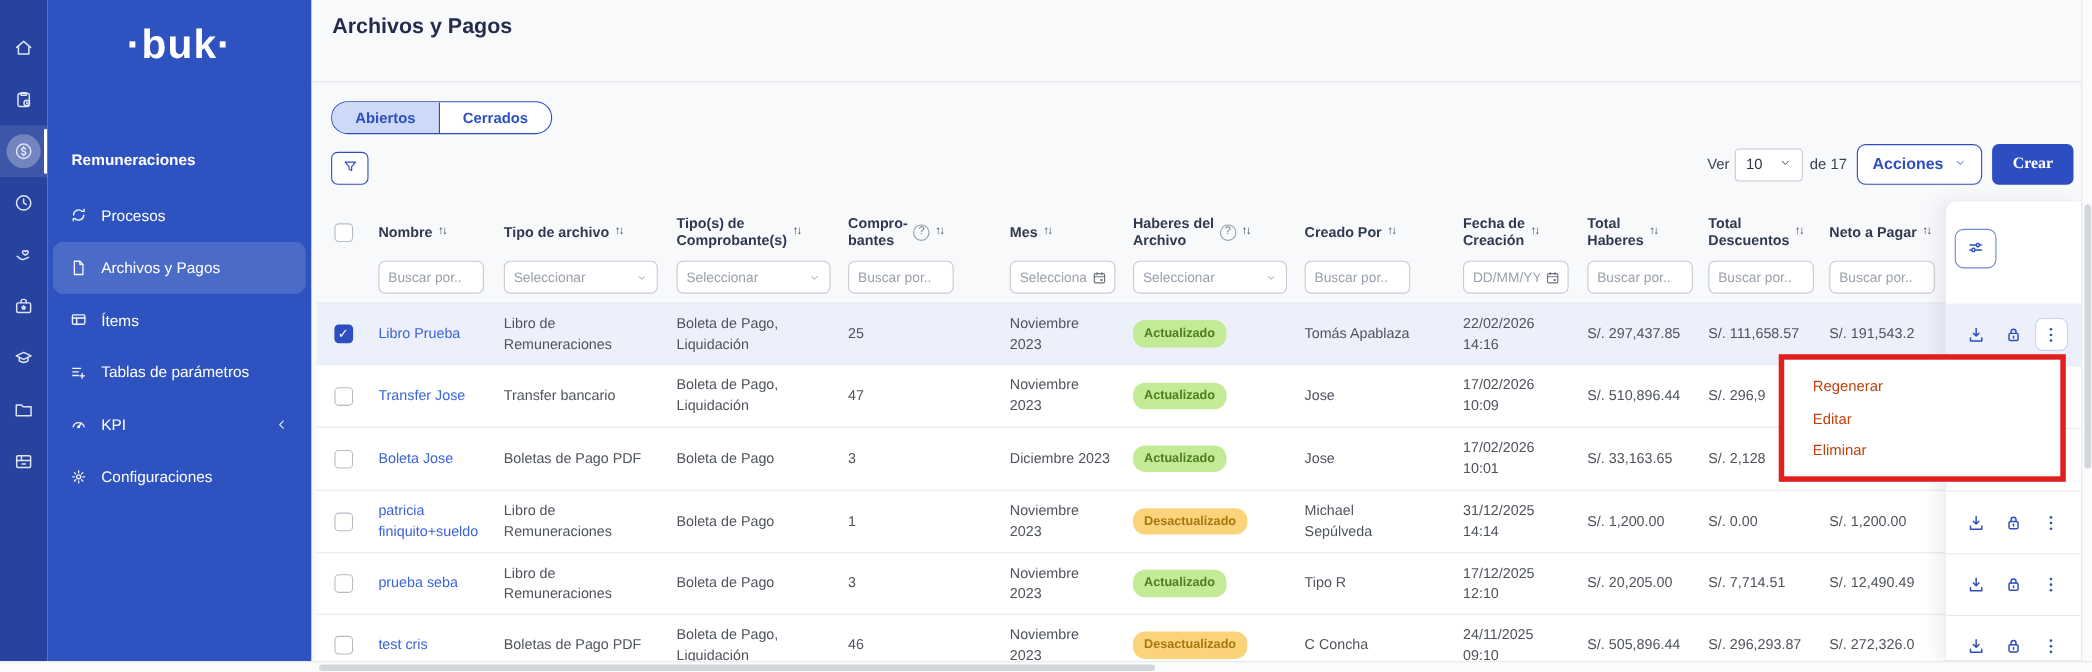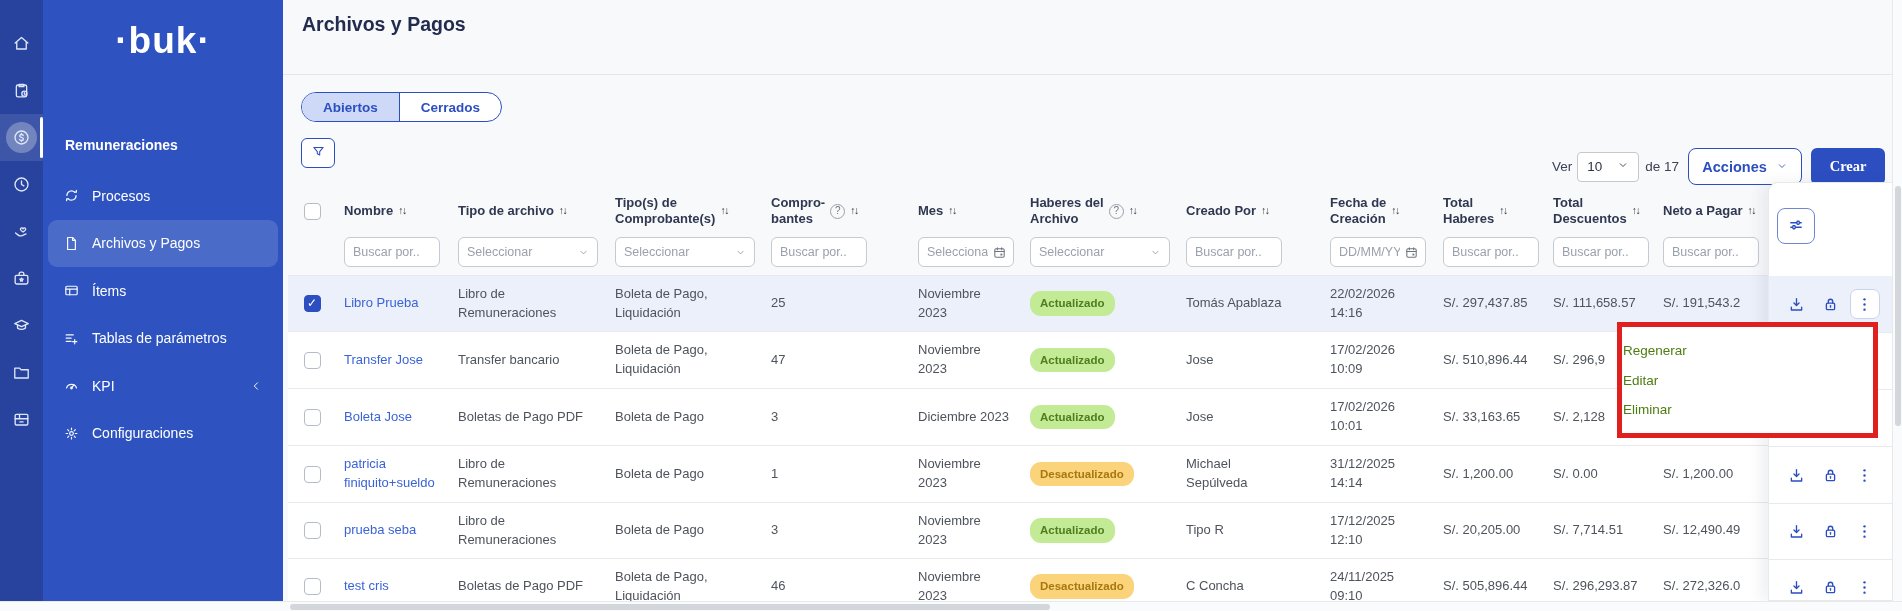--- a/index.html
+++ b/index.html
@@ -30,21 +30,21 @@
 
 .hr{position:absolute;left:283px;top:74px;width:1619px;height:1px;background:#e4e6ea}
 #title{position:absolute;left:302px;top:13px;font-size:19.5px;font-weight:700;color:#232c4f}
 #tabs{position:absolute;left:301px;top:92px;height:30px;display:flex;border:1px solid var(--brand);border-radius:15px;overflow:hidden;background:#fff}
 .tab{display:flex;align-items:center;justify-content:center;font-size:13.5px;color:var(--brand);padding:0 21px;font-weight:600}
 .tab.active{background:#cdd9f7;border-right:1px solid var(--brand)}
 #filter-btn{position:absolute;left:301px;top:138px;width:34px;height:30px;border:1px solid var(--brand);border-radius:6px;background:#fff;color:var(--brand);display:flex;align-items:center;justify-content:center}
 #filter-btn svg{width:15px;height:15px}
 
 
-#toolbar{position:absolute;left:1552px;top:148px;height:37px;display:flex;align-items:center;font-size:13.5px;color:#3c4257}
+#toolbar{position:absolute;left:1552px;top:131px;height:37px;display:flex;align-items:center;font-size:13.5px;color:#3c4257}
 #pagesize{margin-left:5px;width:62px;height:30px;border:1px solid #c4c9d1;border-radius:4px;background:#fff;display:flex;align-items:center;justify-content:space-between;padding:0 9px;color:#2e3442}
 #pagesize svg,#acciones svg{width:12px;height:12px}
 #of-total{margin-left:6px}
 #acciones{margin-left:9px;width:114px;height:37px;border:1.5px solid var(--brand);border-radius:8px;background:#fff;color:var(--brand);font-size:14.5px;font-weight:600;display:flex;align-items:center;justify-content:center;gap:9px;font-family:inherit}
 #crear{margin-left:9px;width:74px;height:37px;border:none;border-radius:6px;background:var(--brand);color:#fff;font-size:14.5px;font-weight:700;font-family:Liberation Serif, serif}
 
 
 #table{position:absolute;left:288px;top:185px;width:1487px}
 .grid{display:grid;grid-template-columns:48px 114px 157px 156px 147px 112px 156px 144px 113px 110px 110px 120px}
 .hcell{display:flex;align-items:center;gap:5px;padding:0 8px;height:52px;font-size:13px;font-weight:700;color:#2f3850;line-height:1.25}
@@ -78,21 +78,21 @@
 #sticky-rows{position:absolute;top:93px;left:0;right:0}
 .srow{display:flex;align-items:center;justify-content:center;gap:4px;border-top:1px solid #e7e9ed;color:var(--brand)}
 .srow:first-child{border-top:none}
 .srow.sel{background:var(--selrow)}
 .sbtn{width:30px;height:30px;display:flex;align-items:center;justify-content:center;color:var(--brand);background:transparent;border:none}
 .sbtn svg{width:19px;height:19px}
 .sbtn.boxed{border:1px solid #c9d3ef;border-radius:7px;background:#fff}
 
 
 #ctxmenu{position:absolute;left:1617px;top:322px;width:261px;height:116px;background:#fff;border:5px solid var(--annot);z-index:30;display:flex;flex-direction:column;justify-content:space-evenly;padding:2px 0}
-.ctx-item{padding:0 1px;font-size:13.5px;color:#4d7c0f}
+.ctx-item{padding:0 26px;font-size:13.5px;color:#c2410c}
 
 
 #vscroll{position:absolute;right:0;top:0;width:10px;height:611px;background:#fafbfc;border-left:1px solid #e8e9eb;z-index:40}
 #vscroll .thumb{position:absolute;left:1.5px;top:186px;width:6px;height:240px;background:#d3d6db;border-radius:3px}
 #hscroll{position:absolute;left:0;top:601px;width:1902px;height:10px;background:#fafbfc;border-top:1px solid #e8e9eb;z-index:40}
 #hscroll .thumb{position:absolute;left:290px;top:1.5px;width:760px;height:6px;background:#d3d6db;border-radius:3px}
 </style>
 </head>
 <body>
 

